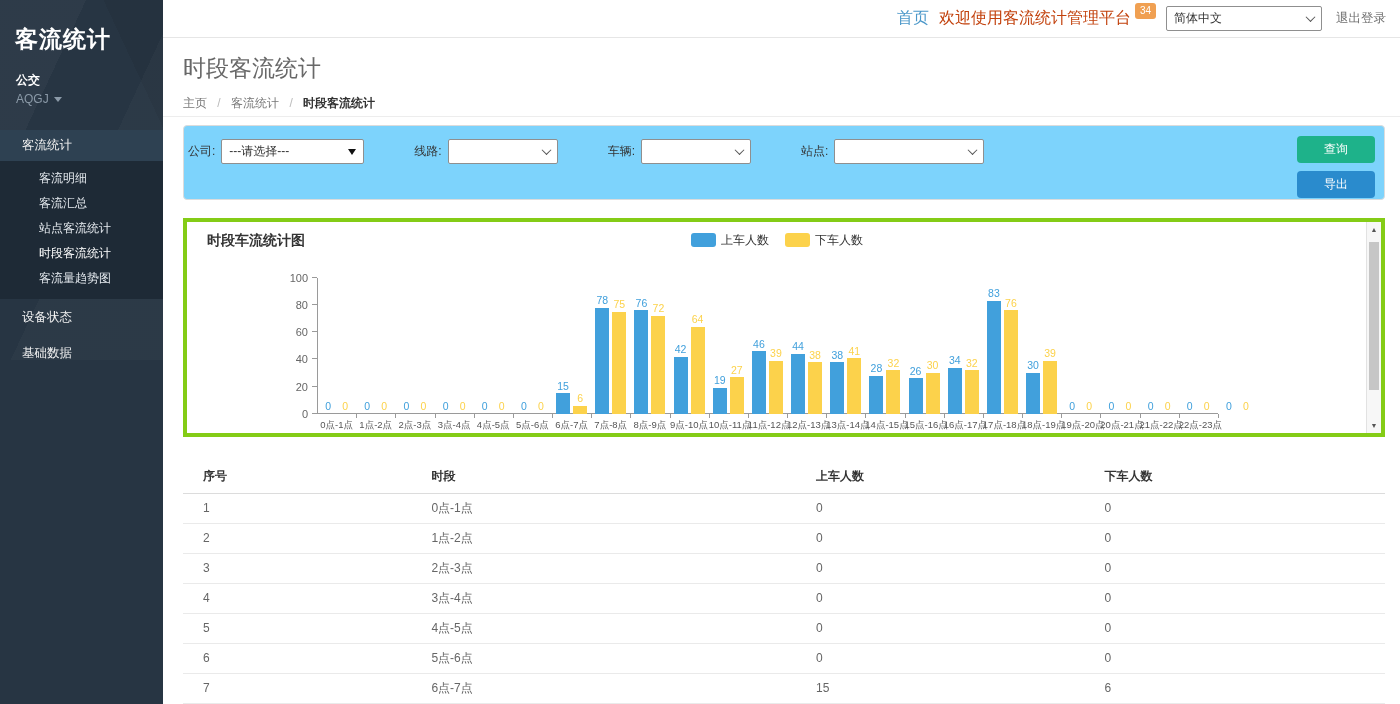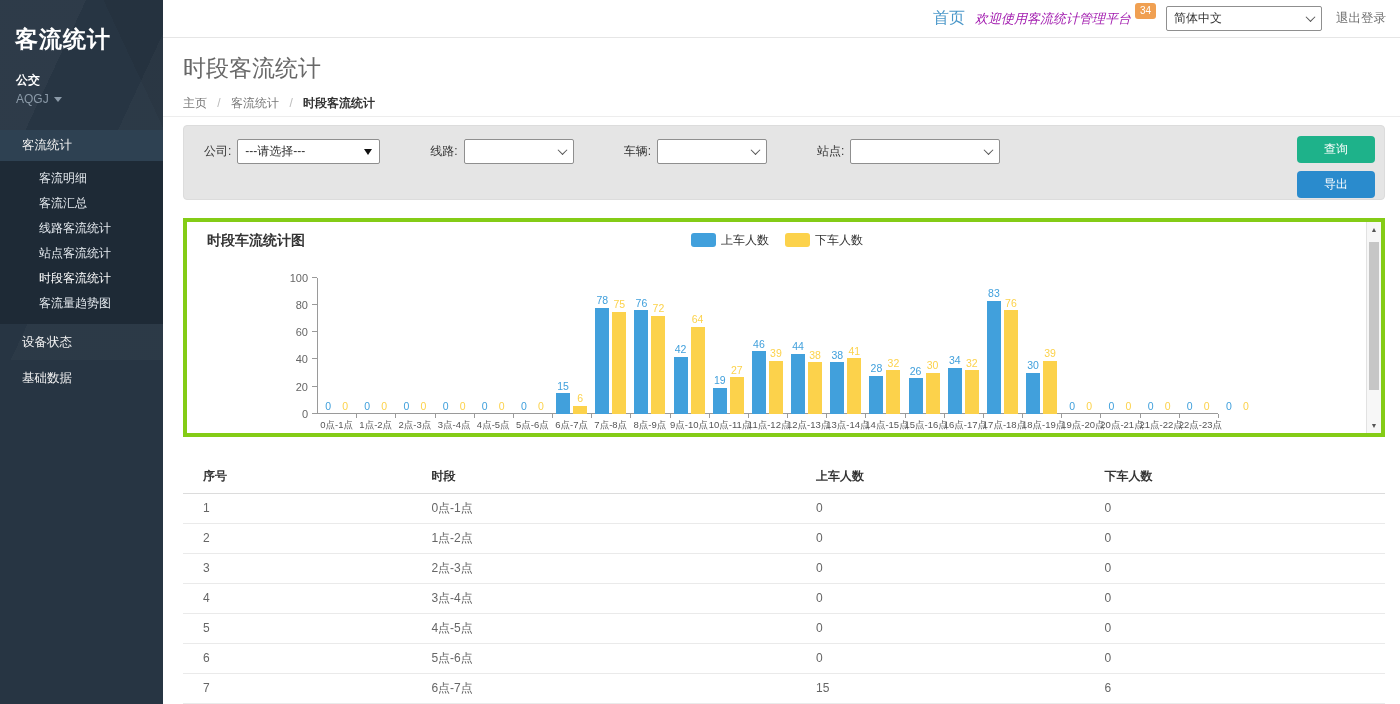--- a/index.html
+++ b/index.html
@@ -35,21 +35,21 @@
   .subitem { height:25px; line-height:25px; padding-left:39px; font-size:12px; color:#e6ebf0; cursor:pointer; }
   .subitem.active { color:#ffffff; }
 
   
   .main { flex:1; display:flex; flex-direction:column; background:#fff; }
   .topbar {
     height:41px; border-bottom:1px solid #e6e6e6; background:#fff;
     display:flex; align-items:center; justify-content:flex-end; padding-right:14px; gap:10px;
   }
   .home { color:#4a97c9; font-size:16px; cursor:pointer; text-decoration:none; }
-  .welcome { color:#a21caf; font-size:13px;font-style:italic; }
+  .welcome { color:#c2410c; font-size:16px; }
   .badge { background:#f0a052; color:#fff; font-size:10px; line-height:1; padding:3px 5px; border-radius:3px; position:relative; top:-8px; margin-left:-6px; cursor:pointer; }
   .selectbox {
     height:25px; border:1px solid #8f8f8f; background:#fff; border-radius:2px;
     display:inline-flex; align-items:center; justify-content:space-between;
     padding:0 7px; font-size:12px; color:#333; cursor:pointer;
   }
   .chev { width:7px; height:7px; border-right:1.5px solid #555; border-bottom:1.5px solid #555; transform:rotate(45deg) translate(-1px,-1px); flex-shrink:0; margin-left:6px; }
   .tri { width:0; height:0; border-left:4.5px solid transparent; border-right:4.5px solid transparent; border-top:6px solid #111; flex-shrink:0; margin-left:6px; }
   .lang { width:156px; }
   .logout { color:#6f6f6f; font-size:12.5px; margin-left:4px; text-decoration:none; cursor:pointer; }
@@ -57,21 +57,21 @@
   .pagehead { padding:15px 20px 0 20px; height:84px; border-bottom:1px solid #ededed; }
   .pagehead h1 { margin:0; font-size:23px; font-weight:400; color:#686868; }
   .crumbs { margin-top:11px; font-size:12px; color:#777; }
   .crumbs a { color:#777; text-decoration:none; cursor:pointer; }
   .crumbs .sep { color:#bbb; margin:0 7px; }
   .crumbs b { color:#333; }
 
   
   .filters {
     margin:8px 15px 0 20px; border:1px solid #dcdcdc; border-radius:4px;
-    position:relative; padding:12px 0 12px 20px; height:78px; background:#e5e5e5;
+    position:relative; padding:12px 0 12px 4px; height:78px; background:#7dd3fc;
   }
   .frow { display:flex; align-items:center; height:27px; }
   .frow + .frow { margin-top:7px; }
   .flabel { font-size:12px; color:#333; margin-right:6px; white-space:nowrap; }
   .fgap { margin-right:50px; }
   .w143 { width:143px; } .w110 { width:110px; } .w150 { width:150px; } .w103 { width:103px; }
   .dgroup { display:inline-flex; margin-left:8px; }
   .dinput {
     height:27px; background:#ececec; border:1px solid #d5d5d5; color:#555;
     font-size:12px; display:inline-flex; align-items:center; padding:0 12px;
@@ -131,21 +131,20 @@
     <div class="org">公交</div>
     <div class="orgcode">
       <span>AQGJ</span>
       <span class="caret"></span>
     </div>
     <nav class="menu" id="menu">
         <div class="mparent active">客流统计</div>
         <div class="submenu">
           <div class="subitem">客流明细</div>
           <div class="subitem">客流汇总</div>
-          <div class="subitem">线路客流统计</div>
           <div class="subitem">站点客流统计</div>
           <div class="subitem active">时段客流统计</div>
           <div class="subitem">客流量趋势图</div>
         </div>
         <div class="mparent other">设备状态</div>
         <div class="mparent other">基础数据</div>
       </nav>
   </aside>
 
   <div class="main">

